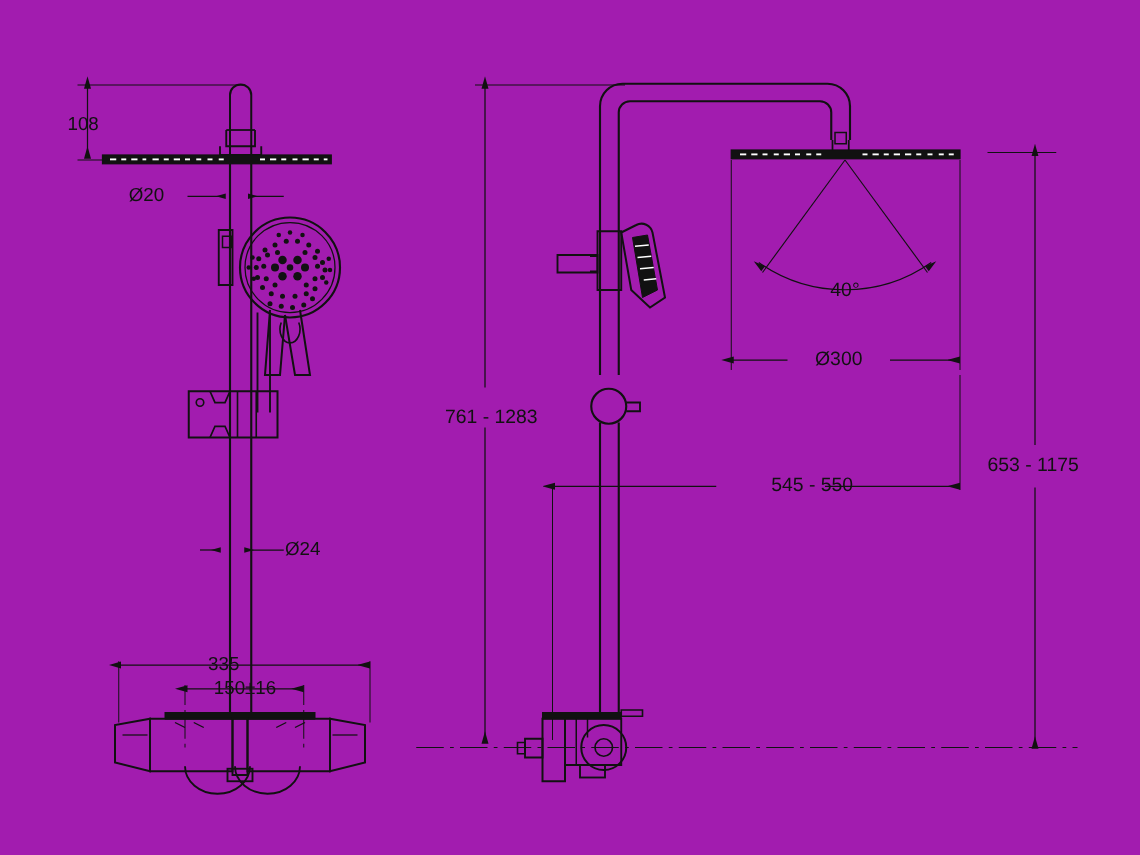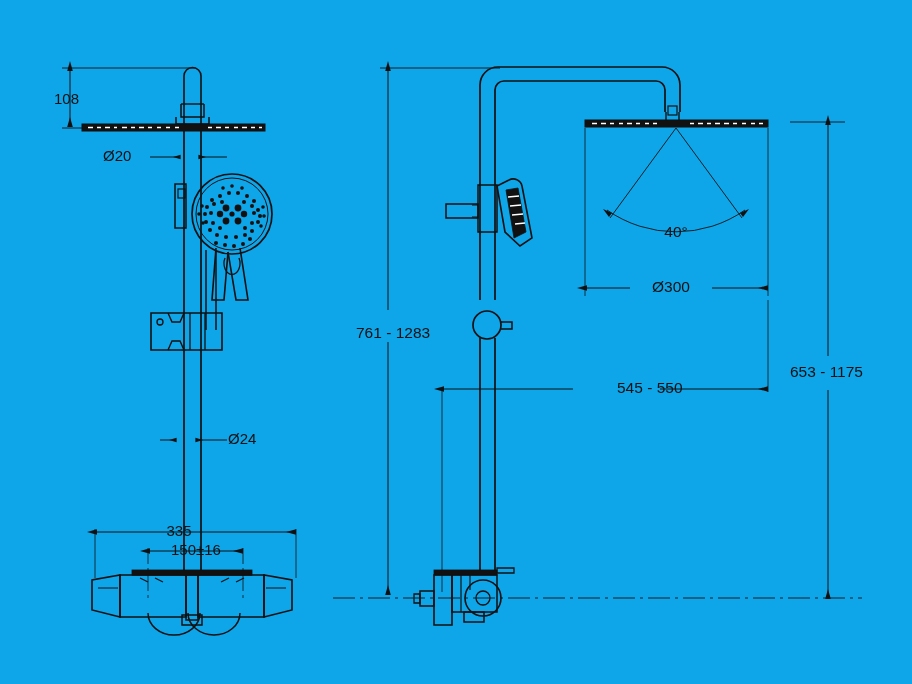--- a/index.html
+++ b/index.html
@@ -1,17 +1,17 @@
 <!DOCTYPE html>
 <html><head>
 <meta charset="utf-8">
 <style>
   html,body{margin:0;padding:0;background:#ffffff;}
   body{width:912px;height:684px;overflow:hidden;font-family:"Liberation Sans",sans-serif;}
-  #stage{position:relative;width:912px;height:684px;background:#0ea5e9;}
+  #stage{position:relative;width:912px;height:684px;background:#a21caf;}
   svg#drawing{position:absolute;left:0;top:0;width:912px;height:684px;}
   .dimtext{font-family:"Liberation Sans",sans-serif;font-size:15px;fill:#111111;}
   .dimtext.big{font-size:15.5px;}
   .lbl{dominant-baseline:middle;}
 </style>
 </head>
 <body>
 
 <div id="stage">
 <svg id="drawing" viewBox="0 0 912 684">

